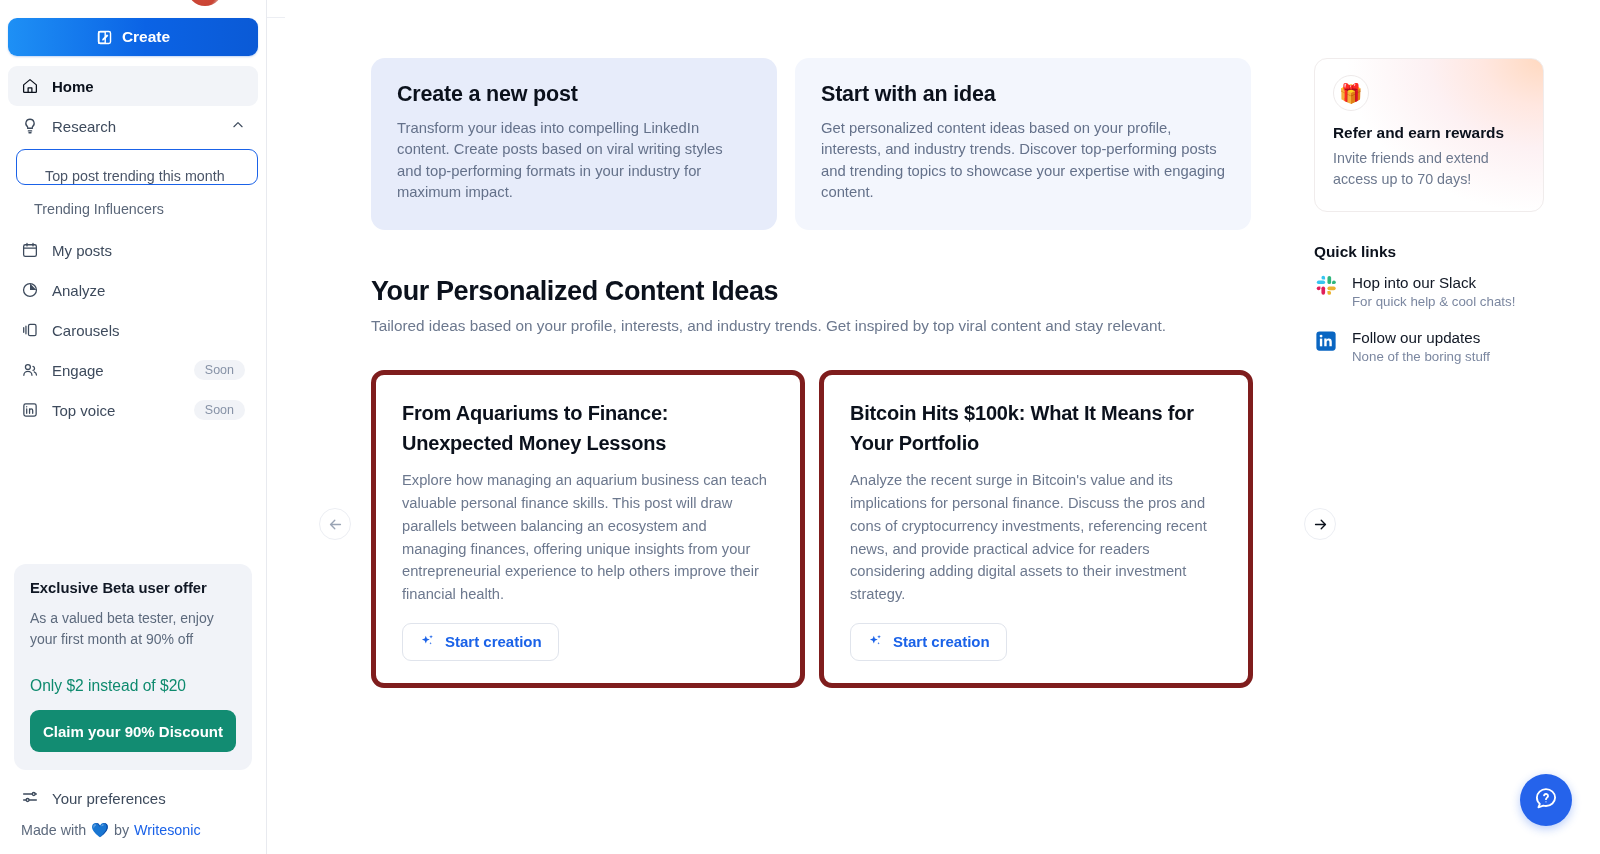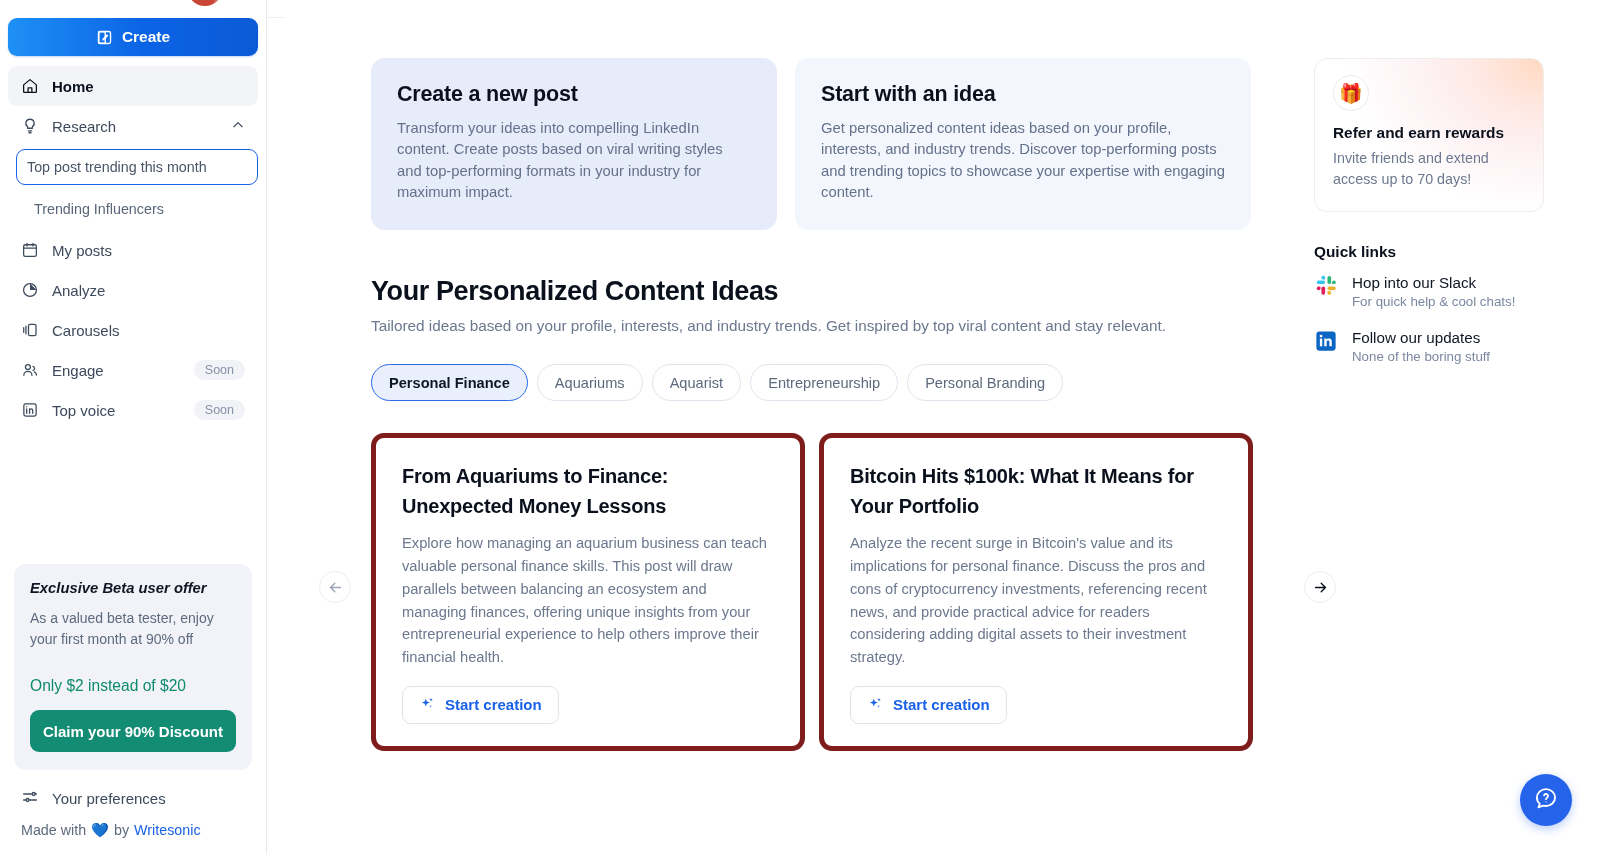--- a/index.html
+++ b/index.html
@@ -44,30 +44,30 @@
     margin-left: auto; background: #f1f3f7; color: #8692a6;
     font-size: 12.5px; border-radius: 12px; padding: 3px 11px;
   }
   .sub-item {
     height: 36px; display: flex; align-items: center;
     padding: 0 14px; margin: 3px 0 3px 12px;
     font-size: 14.3px; color: #5a6678; border-radius: 9px; cursor: pointer;
   }
   .sub-item.selected {
     border: 1.6px solid #1a62e8; margin-left: 8px;
-    padding-left: 10px; color: #4a5568; background:#fff;
+    padding-left: 28px; color: #4a5568; background:#fff;align-items:flex-end;
   }
 
   .spacer { flex: 1 1 auto; }
 
   .beta-card {
     background: #f1f3f8; border-radius: 12px;
     padding: 16px 16px 18px 16px; margin: 0 6px 10px 6px;
   }
-  .beta-title { font-size: 14.8px; font-weight: 700; color: #101724; margin-bottom: 12px; font-style: italic;}
+  .beta-title { font-size: 14.8px; font-weight: 700; color: #101724; margin-bottom: 12px;}
   .beta-sub { font-size: 14px; color: #5d6a7d; line-height: 1.45; margin-bottom: 28px;}
   .beta-price { font-size: 15.6px; font-weight: 400; color: #0e8a6e; margin-bottom: 15px;}
   .beta-btn {
     background: #128c72; color: #fff; border-radius: 9px;
     height: 42px; display: flex; align-items: center; justify-content: center;
     font-size: 15px; font-weight: 700; cursor: pointer;
   }
   .prefs {
     display: flex; align-items: center; gap: 13px;
     height: 36px; padding: 0 13px; font-size: 15px; color: #3d4a5c; cursor:pointer;
@@ -308,27 +308,20 @@
           <div class="tcard b">
             <h3>Start with an idea</h3>
             <p>Get personalized content ideas based on your profile, interests, and industry trends. Discover top-performing posts and trending topics to showcase your expertise with engaging content.</p>
           </div>
         </div>
 
         <div class="section">
           <div class="sec-title">Your Personalized Content Ideas</div>
           <div class="sec-sub">Tailored ideas based on your profile, interests, and industry trends. Get inspired by top viral content and stay relevant.</div>
 
-          <div class="pills">
-            <div class="pill active">Personal Finance</div>
-            <div class="pill">Aquariums</div>
-            <div class="pill">Aquarist</div>
-            <div class="pill">Entrepreneurship</div>
-            <div class="pill">Personal Branding</div>
-          </div>
 
           <div class="carousel">
             <div class="nav-arrow prev">
               <svg width="17" height="17" viewBox="0 0 24 24" fill="none" stroke="currentColor" stroke-width="1.9" stroke-linecap="round" stroke-linejoin="round">
                 <path d="M19 12H5M11 6l-6 6 6 6"></path>
               </svg>
             </div>
 
             <div class="cards-row">
               <div class="icard">

